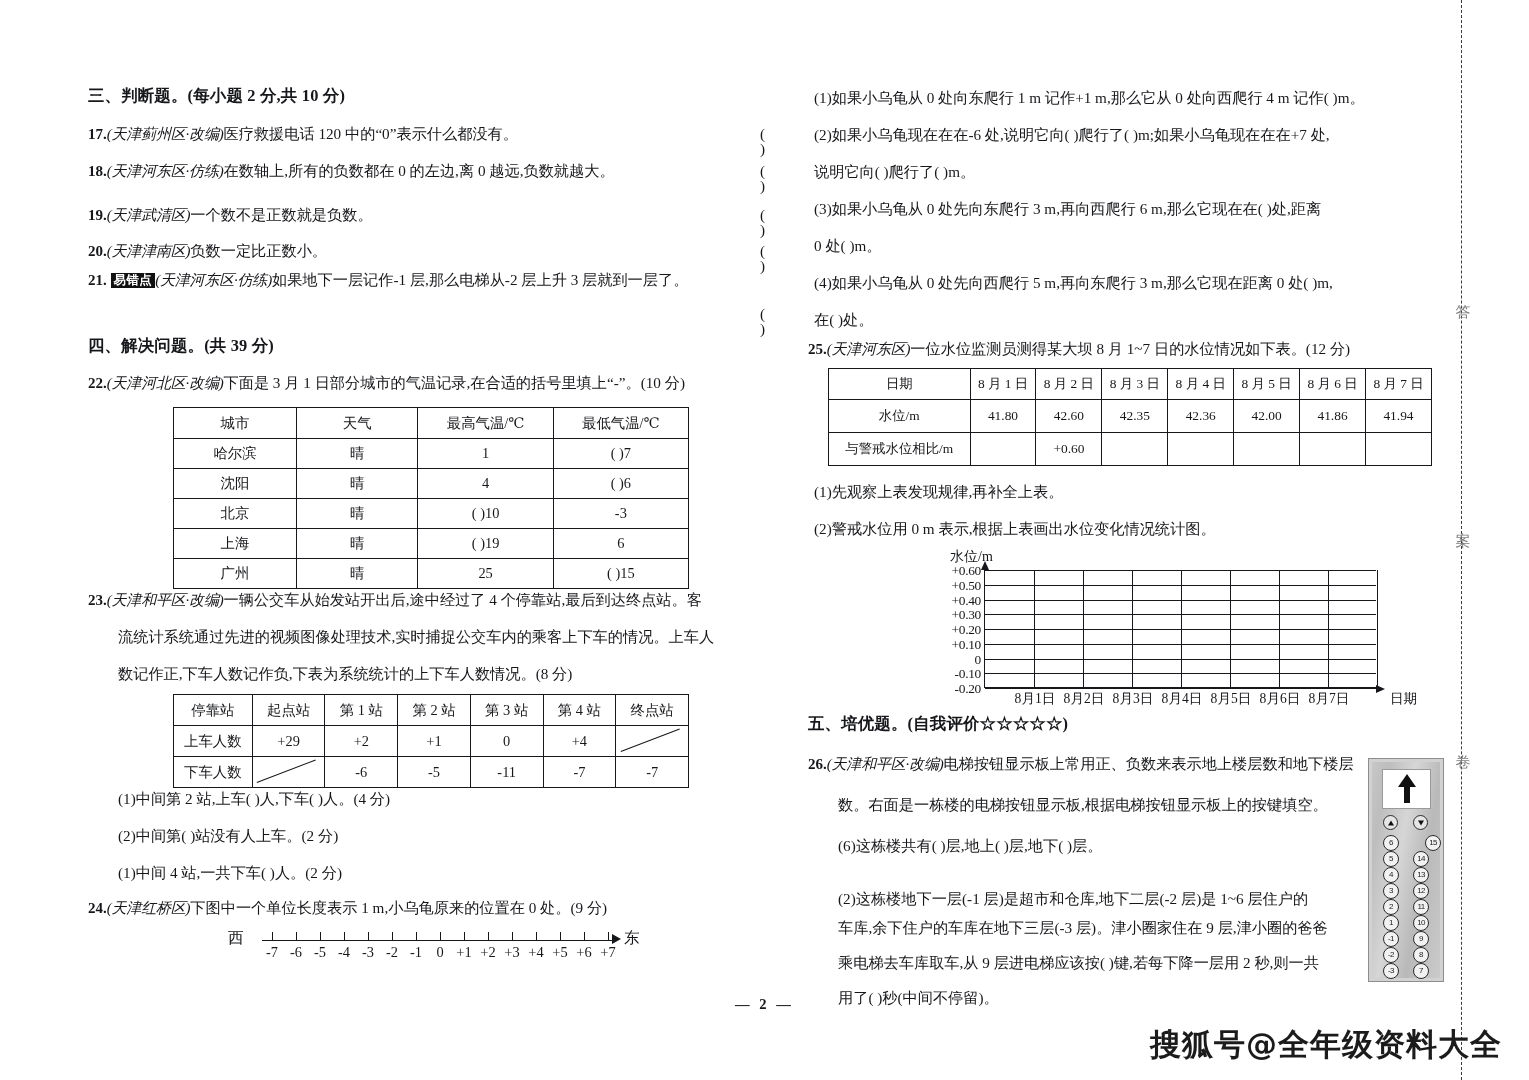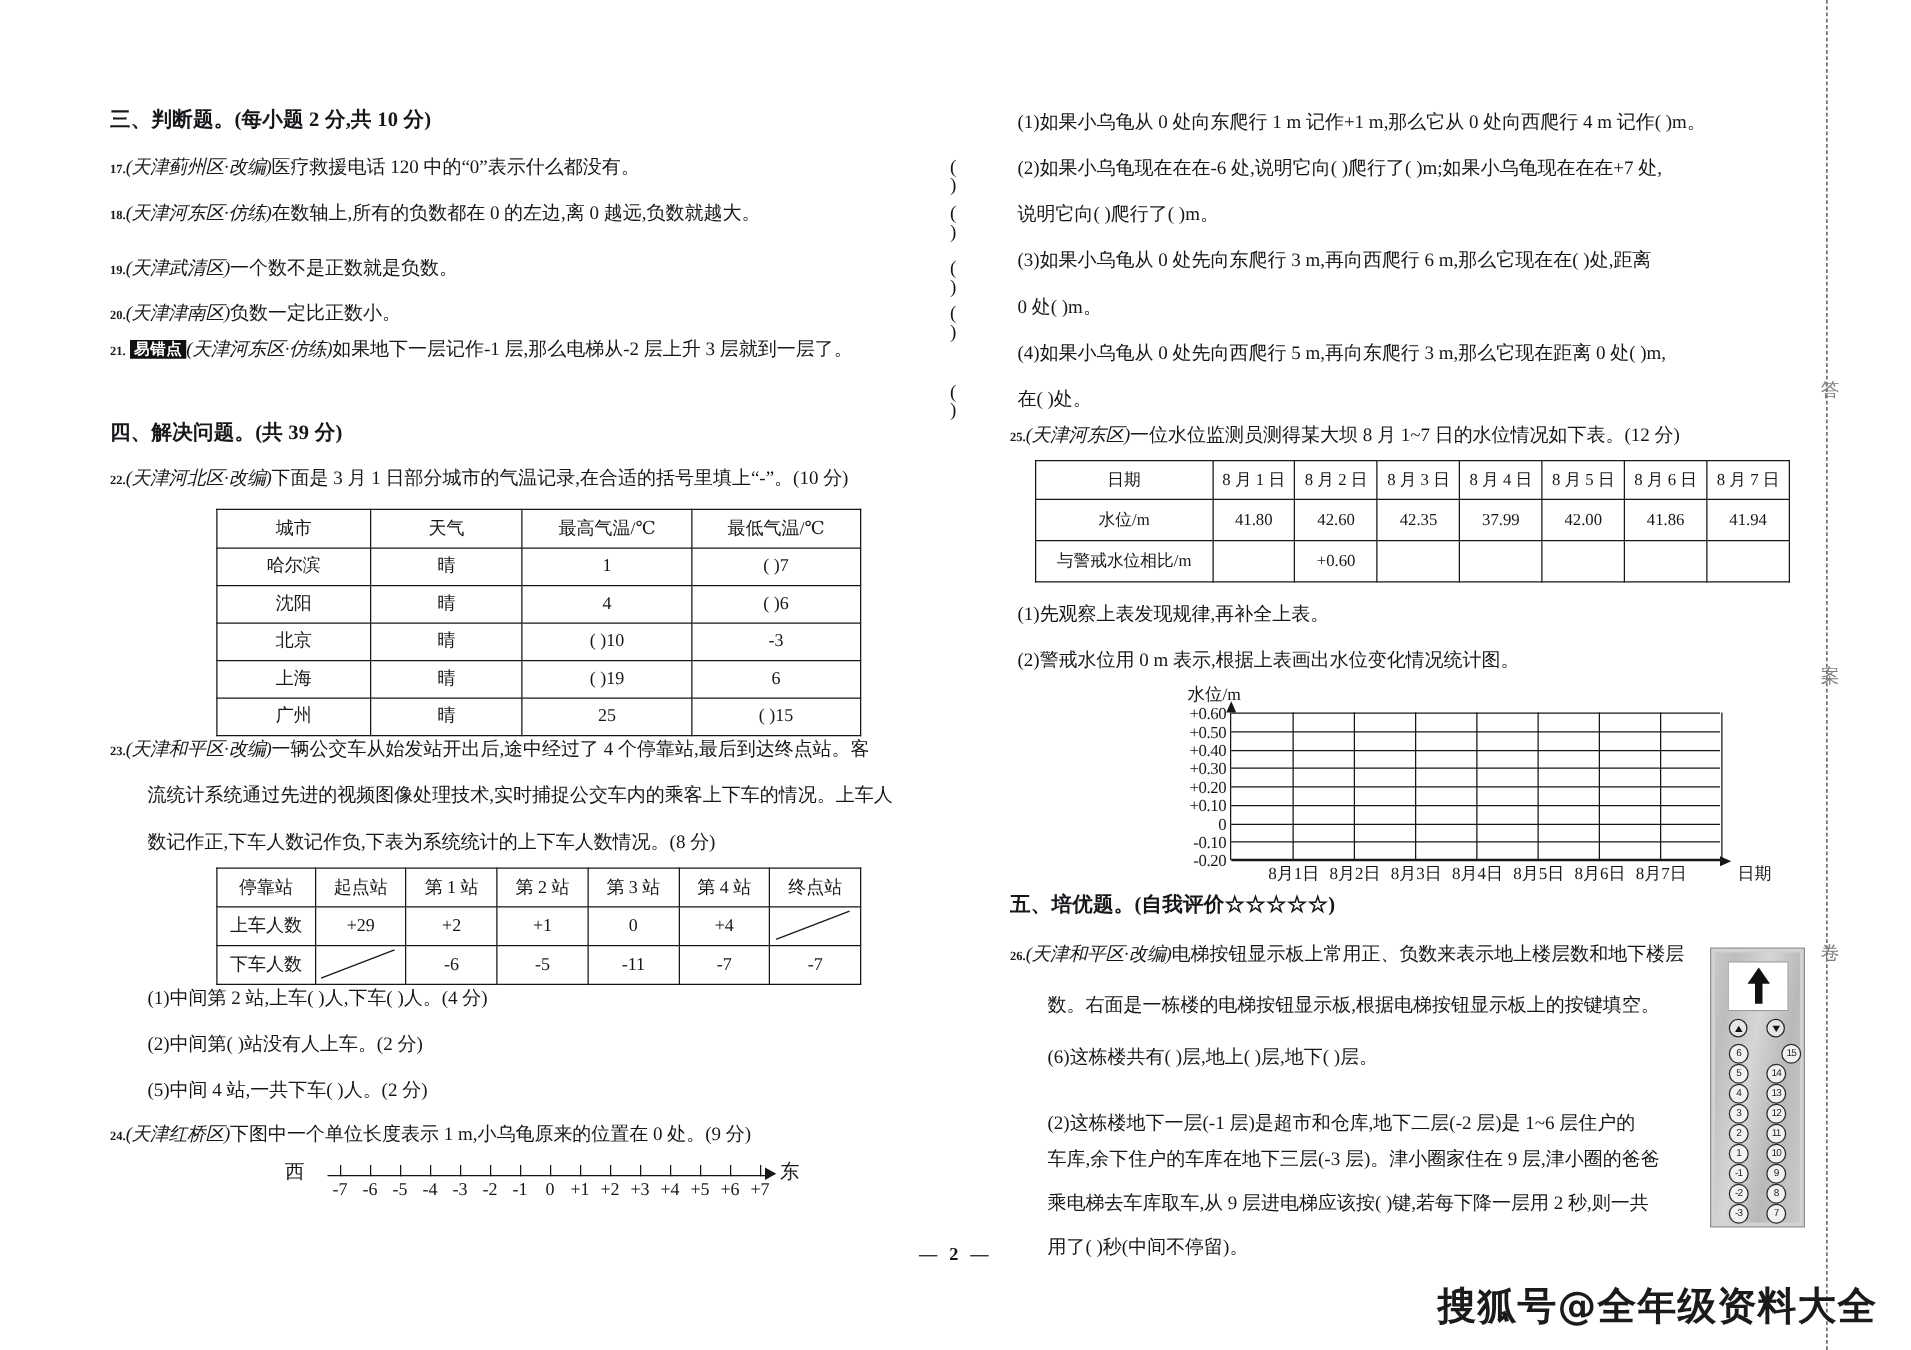--- a/index.html
+++ b/index.html
@@ -33,21 +33,21 @@
     font-weight: bold;
     font-size: 16.4px;
     letter-spacing: .2px;
   }
   .q {
     position: relative;
     font-size: 15.2px;
   }
   .q-num {
     font-weight: bold;
-    font-size: 10px;
+    font-size: 15px;
   }
   .src {
     font-size: 15px;
     font-style: italic;
     letter-spacing: -.2px;
   }
   .badge {
     display: inline-block;
     background: #111;
     color: #fff;
@@ -431,21 +431,21 @@
           <td>-5</td>
           <td>-11</td>
           <td>-7</td>
           <td>-7</td>
         </tr>
       </tbody>
     </table>
 
     <div class="q indent" style="position:absolute; top:791px; left:0;">(1)中间第 2 站,上车(      )人,下车(      )人。(4 分)</div>
     <div class="q indent" style="position:absolute; top:828px; left:0;">(2)中间第(      )站没有人上车。(2 分)</div>
-    <div class="q indent" style="position:absolute; top:865px; left:0;">(5)中间 4 站,一共下车(      )人。(2 分)</div>
+    <div class="q indent" style="position:absolute; top:865px; left:0;">(1)中间 4 站,一共下车(      )人。(2 分)</div>
 
     <div class="q" style="position:absolute; top:900px; left:0; width:700px;">
       <span class="q-num">24.</span><span class="src">(天津红桥区)</span><span>下图中一个单位长度表示 1 m,小乌龟原来的位置在 0 处。(9 分)</span>
     </div>
 
     <div class="numline" style="position:absolute; top:926px; left:132px; width:470px;">
       <span class="nl-west">西</span>
       <div class="nl-axis"></div>
       <div class="nl-arrow"></div>
       <span class="nl-east">东</span>
@@ -508,21 +508,21 @@
           <td style="width:66px;">8 月 4 日</td>
           <td style="width:66px;">8 月 5 日</td>
           <td style="width:66px;">8 月 6 日</td>
           <td style="width:66px;">8 月 7 日</td>
         </tr>
         <tr>
           <td style="height:30px;">水位/m</td>
           <td>41.80</td>
           <td>42.60</td>
           <td>42.35</td>
-          <td>37.99</td>
+          <td>42.36</td>
           <td>42.00</td>
           <td>41.86</td>
           <td>41.94</td>
         </tr>
         <tr>
           <td style="height:30px;">与警戒水位相比/m</td>
           <td></td>
           <td>+0.60</td>
           <td></td>
           <td></td>

